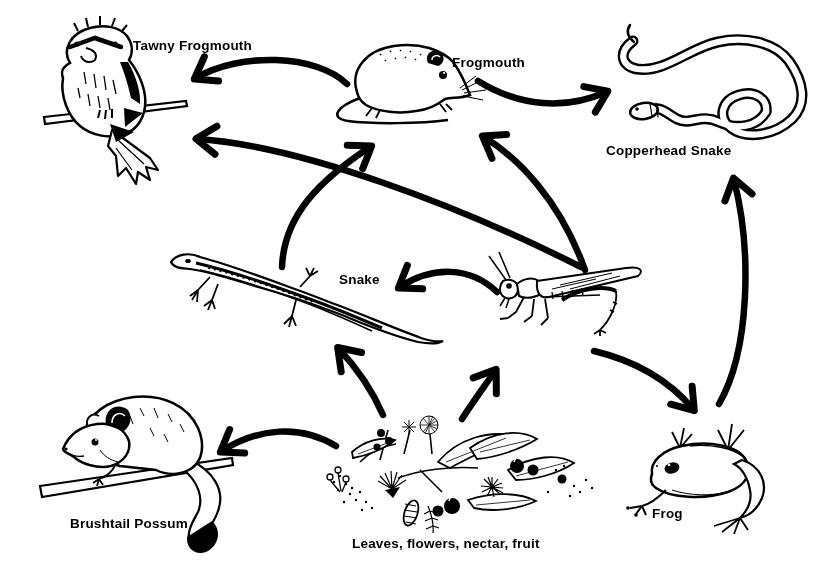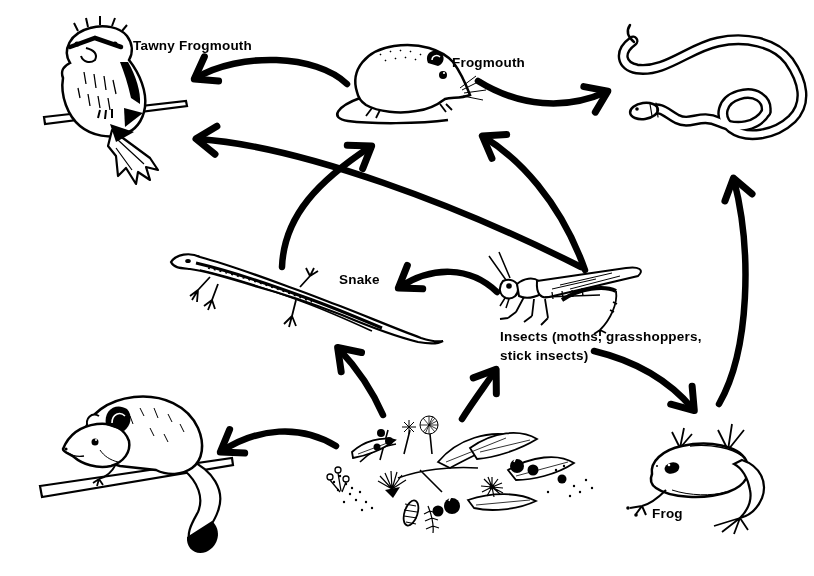--- a/index.html
+++ b/index.html
@@ -181,19 +181,18 @@
           <circle cx="570" cy="496" r="1.2"></circle>
           <circle cx="586" cy="480" r="1.2"></circle>
       <circle cx="592" cy="488" r="1.2"></circle>
           <circle cx="548" cy="492" r="1.2"></circle>
     </g>
   </g>
 </svg>
 
   <div class="label" style="left:133px;top:36px">Tawny Frogmouth</div>
   <div class="label" style="left:452px;top:53px">Frogmouth</div>
+  <div class="label" style="left:606px;top:141px">Copperhead Snake</div>
   <div class="label" style="left:339px;top:270px">Snake</div>
-  <div class="label" style="left:500px;top:327px">
-    <div>Insects (moths, grasshoppers,</div>
-    <div>stick insects)</div>
-  </div>
+  <div class="label" style="left:70px;top:514px">Brushtail Possum</div>
   <div class="label" style="left:652px;top:504px">Frog</div>
+  <div class="label" style="left:352px;top:534px">Leaves, flowers, nectar, fruit</div>
 </div>
 
 </body></html>

